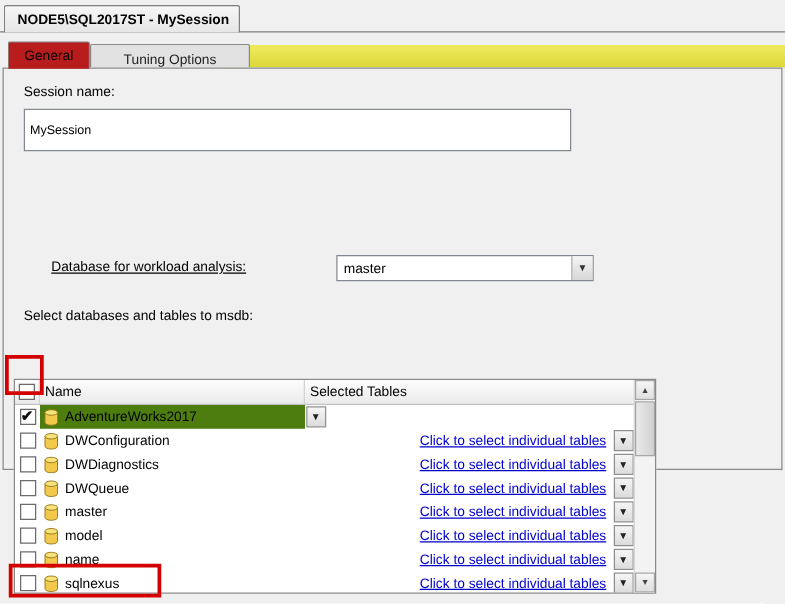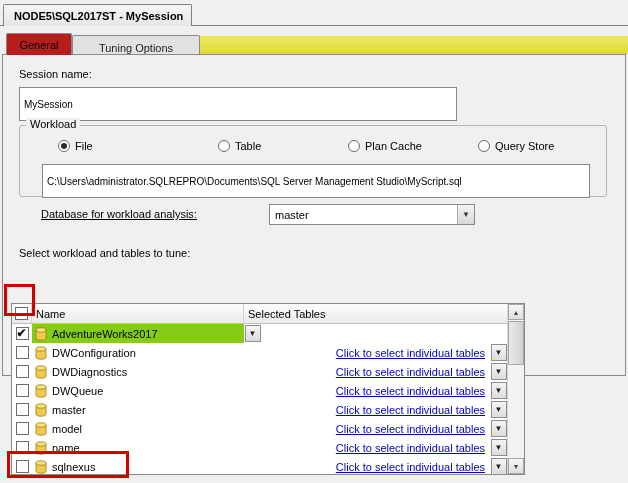--- a/index.html
+++ b/index.html
@@ -74,21 +74,21 @@
 
   .trow { display:flex; height:19px; align-items:center; }
   .cell-check { width:20px; display:flex; align-items:center; justify-content:center; height:100%; }
   .cell-name { width:212px; display:flex; align-items:center; gap:4px; height:100%; padding-left:2px; }
   .cell-sel { width:246px; height:100%; display:flex; align-items:center; justify-content:flex-end;
               padding-right:5px; }
   .cell-combo { width:17px; height:100%; display:flex; align-items:center; justify-content:center; }
   .combo-btn { width:16px; height:17px; background:linear-gradient(#f5f5f5,#dcdcdc);
                border:1px solid #8e8e8e; display:flex; align-items:center; justify-content:center;
                font-size:8px; color:#222; }
-  .trow.selected .cell-name, .trow.selected .cell-sel { background:#84cc16;text-align:right; }
+  .trow.selected .cell-name, .trow.selected .cell-sel { background:#4d7c0f;text-align:right; }
   .sel-link { color:#0000cc; text-decoration:underline; cursor:pointer; white-space:nowrap; }
   .db-icon { width:14px; height:14px; flex:0 0 auto; }
 
   
   .vscroll { position:absolute; right:0; top:0; bottom:0; width:17px; background:#f3f3f3;
              border-left:1px solid #d5d5d5; }
   .scroll-btn { position:absolute; left:0; width:16px; height:16px;
                 background:linear-gradient(#f6f6f6,#dfdfdf); border:1px solid #a6a6a6;
                 display:flex; align-items:center; justify-content:center; font-size:7px; color:#444; }
   .scroll-up { top:0; }
@@ -120,50 +120,28 @@
   <div class="tab tab-tuning">
     <span>Tuning Options</span>
   </div>
   <div class="tab-accent"></div>
 
   <div class="panel">
 
     <div class="lbl" style="left:16px; top:13px;">Session name:</div>
     <input class="txt-input" style="left: 16px; top: 32px; width: 438px;" value="MySession">
 
-    <div class="groupbox">
-      <span class="groupbox-label">Workload</span>
-
-      <div class="radio-item" style="left:38px;">
-        <span class="radio selected"></span>
-        <span>File</span>
-      </div>
-      <div class="radio-item" style="left:198px;">
-        <span class="radio"></span>
-        <span>Table</span>
-      </div>
-      <div class="radio-item" style="left:328px;">
-        <span class="radio"></span>
-        <span>Plan Cache</span>
-      </div>
-      <div class="radio-item" style="left:458px;">
-        <span class="radio"></span>
-        <span>Query Store</span>
-      </div>
-
-      <input class="txt-input" style="left: 22px; top: 38px; width: 548px; height: 19px;" value="C:\Users\administrator.SQLREPRO\Documents\SQL Server Management Studio\MyScript.sql">
-    </div>
 
     <div class="lbl" style="left:38px; top:153px;text-decoration:underline;">Database for workload analysis:</div>
     <div class="dropdown" style="left:266px; top:149px; width:206px;">
       <span class="dd-text">master</span>
       <span class="dd-btn">▼</span>
     </div>
 
-    <div class="lbl" style="left:16px; top:192px;">Select workload and tables to tune:</div>
+    <div class="lbl" style="left:16px; top:192px;">Select databases and tables to msdb:</div>
 
     <div class="tablewrap">
       <div class="thead">
         <div class="th th-check">
           <span class="cb"></span>
         </div>
         <div class="th th-name">Name</div>
         <div class="th th-sel">Selected Tables</div>
       </div>
 

